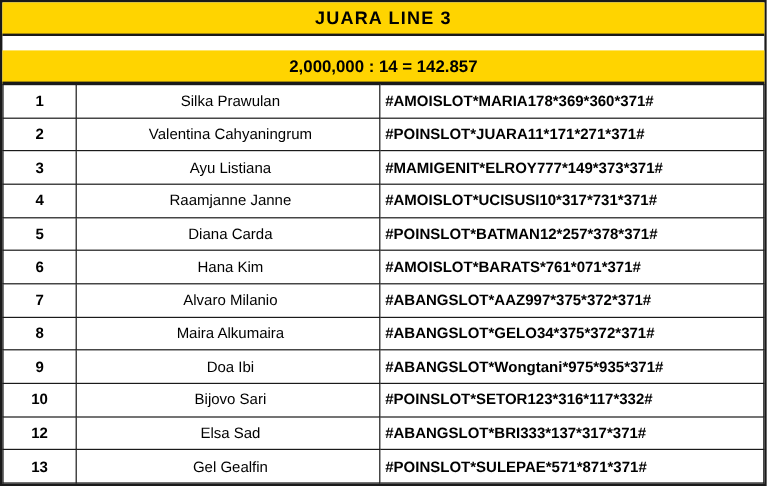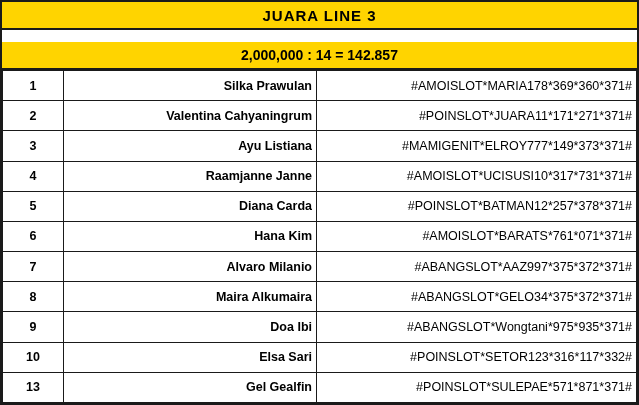--- a/index.html
+++ b/index.html
@@ -63,27 +63,27 @@
     overflow: hidden;
     white-space: nowrap;
   }
   td.col-no {
     width: 52px;
     text-align: center;
     font-weight: bold;
   }
   td.col-name {
     width: 240px;
-    text-align: right;
-    font-weight: bold;
+    text-align: center;
+    font-weight: normal;
     padding-left: 8px;
   }
   td.col-code {
-    text-align: right;
-    font-weight: normal;
+    text-align: left;
+    font-weight: bold;
   }
 </style>
 </head>
 <body>
 
 <div class="sheet">
   <div class="title-bar">
     <span>JUARA LINE 3</span>
   </div>
   <div class="subtitle-bar">
@@ -131,22 +131,27 @@
         <td class="col-name">Maira Alkumaira</td>
         <td class="col-code">#ABANGSLOT*GELO34*375*372*371#</td>
       </tr>
       <tr>
         <td class="col-no">9</td>
         <td class="col-name">Doa Ibi</td>
         <td class="col-code">#ABANGSLOT*Wongtani*975*935*371#</td>
       </tr>
       <tr>
         <td class="col-no">10</td>
-        <td class="col-name">Elsa Sari</td>
+        <td class="col-name">Bijovo Sari</td>
         <td class="col-code">#POINSLOT*SETOR123*316*117*332#</td>
+      </tr>
+      <tr>
+        <td class="col-no">12</td>
+        <td class="col-name">Elsa Sad</td>
+        <td class="col-code">#ABANGSLOT*BRI333*137*317*371#</td>
       </tr>
       <tr>
         <td class="col-no">13</td>
         <td class="col-name">Gel Gealfin</td>
         <td class="col-code">#POINSLOT*SULEPAE*571*871*371#</td>
       </tr>
     </tbody>
   </table>
 </div>
 

